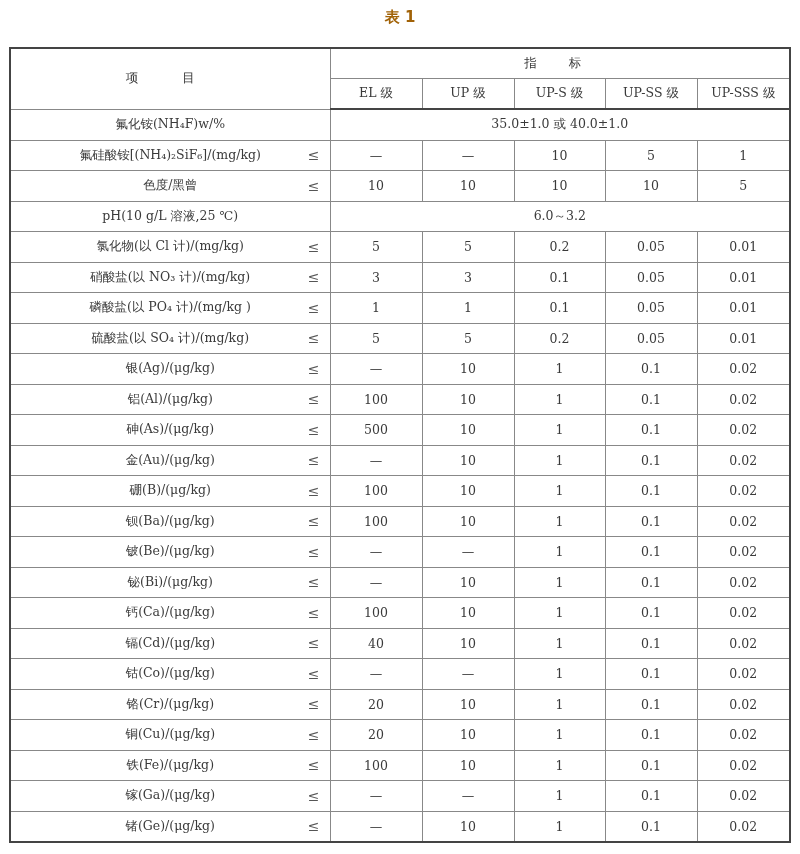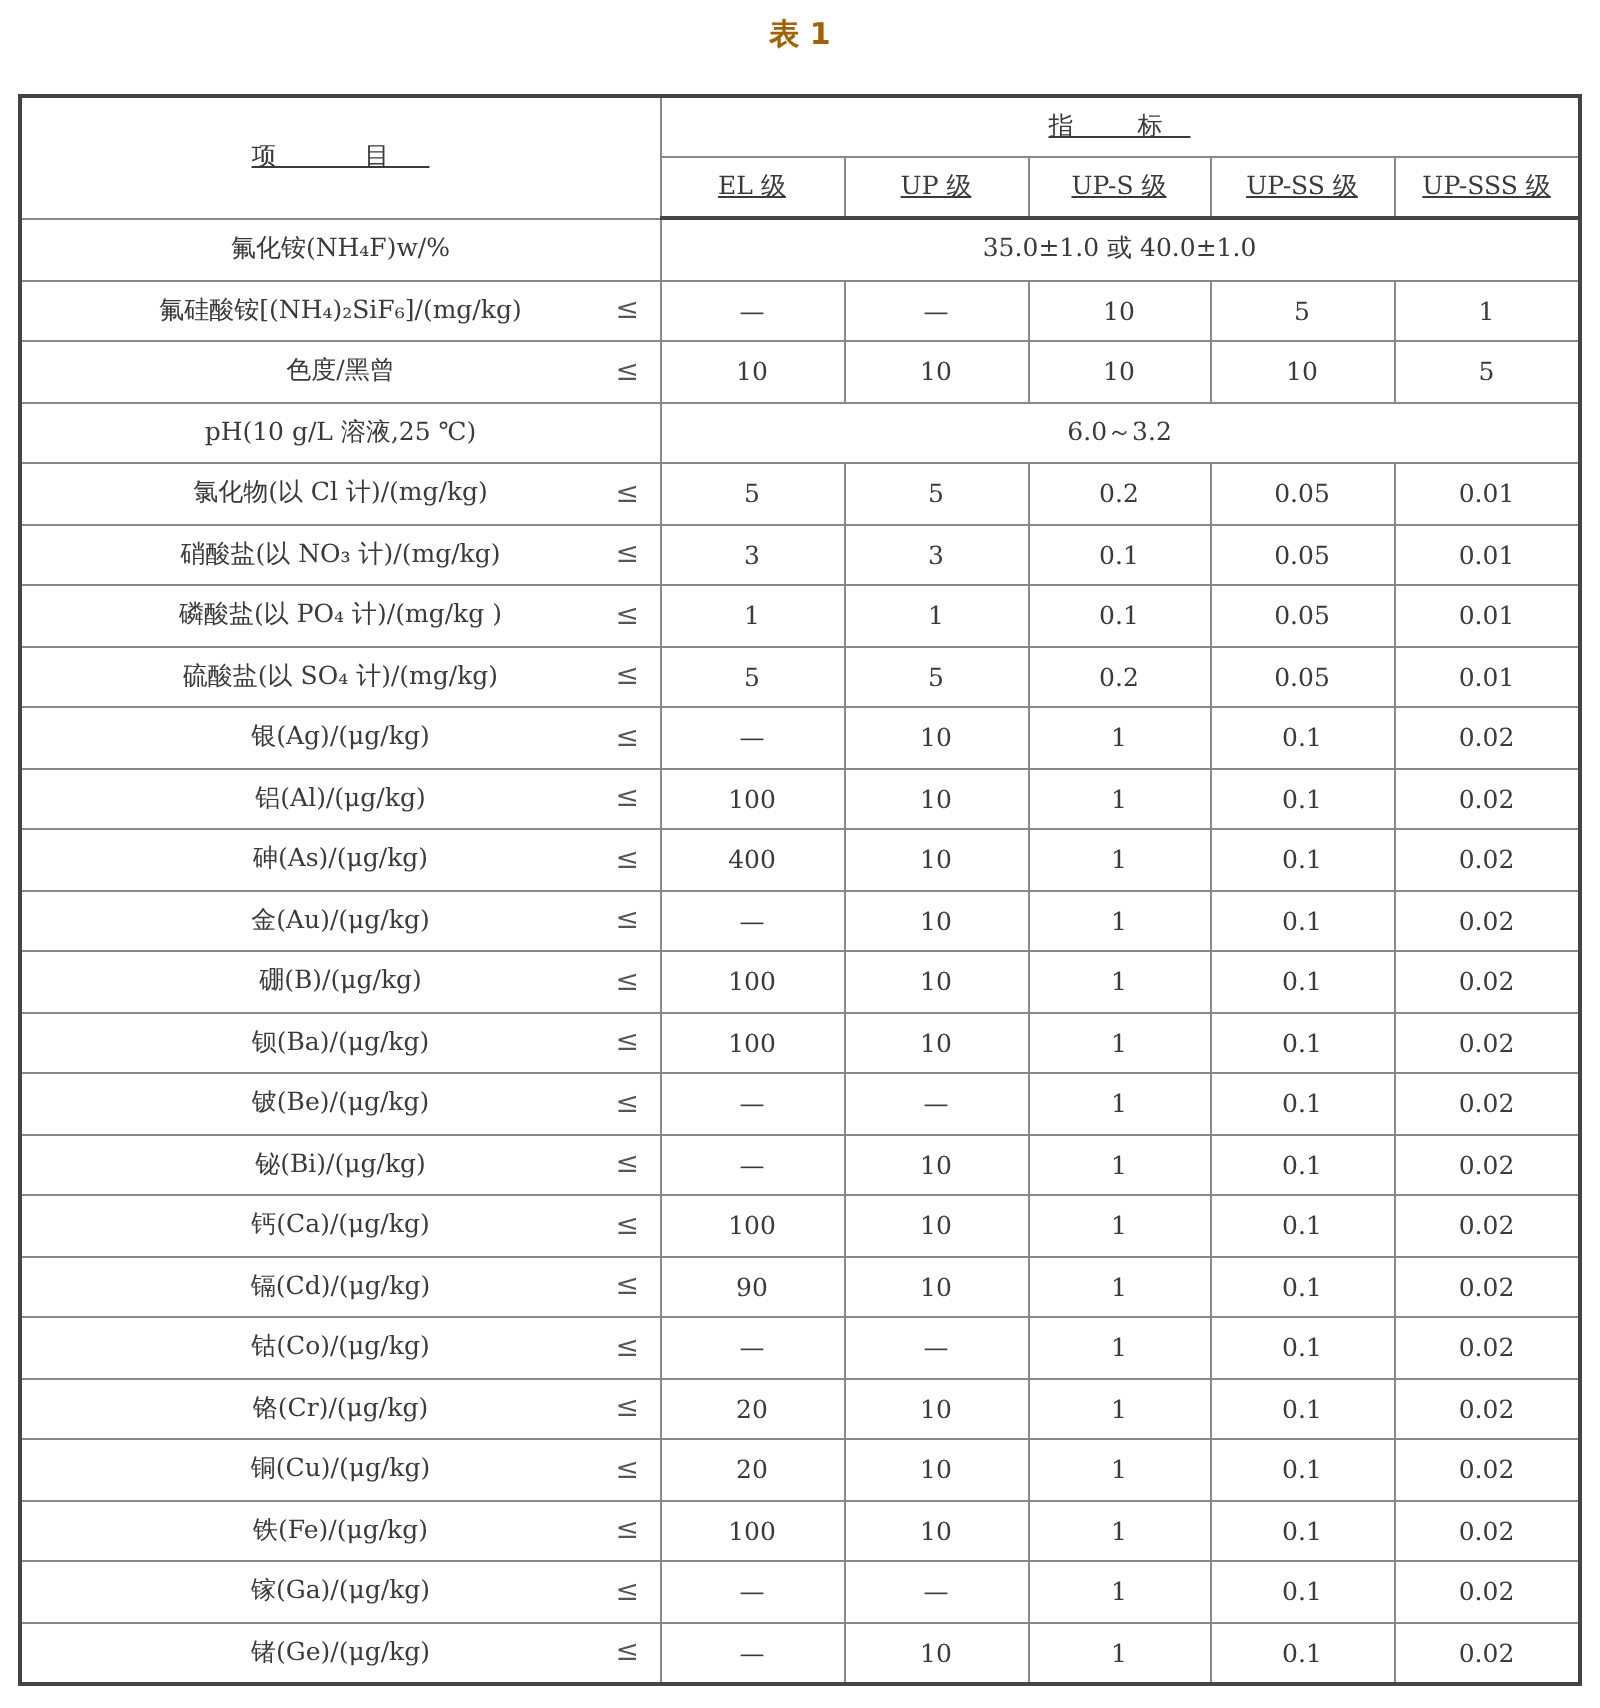--- a/index.html
+++ b/index.html
@@ -24,21 +24,21 @@
     border: 1px solid #888;
     font-weight: normal;
     font-size: 12.5px;
     text-align: center;
     padding: 0;
     height: 29.5px;
     color: #3a3a3a;
     white-space: nowrap;
     overflow: hidden;
   }
-  table.spec thead th { height: 29px; text-decoration: underline; }
+  table.spec thead th { height: 29px; }
   table.spec thead tr:last-child th { border-bottom: 2px solid #444; }
   th.item-head { letter-spacing: 20px; padding-left: 20px; }
   th.group-head { letter-spacing: 14px; padding-left: 14px; }
   td.item {
     text-align: left; padding-left: 10px; position: relative; margin-top: 20px;
   }
   td.item .lbl { display: inline-block; }
   td.item .le {
     position: absolute; right: 10px; top: 50%; transform: translateY(-50%);
     font-size: 14px; color: #555;
@@ -141,21 +141,21 @@
       <tr>
         <td class="item"><span class="lbl">铝(Al)/(μg/kg)</span><span class="le">≤</span></td>
         <td class="val">100</td>
         <td class="val">10</td>
         <td class="val">1</td>
         <td class="val">0.1</td>
         <td class="val">0.02</td>
       </tr>
       <tr>
         <td class="item"><span class="lbl">砷(As)/(μg/kg)</span><span class="le">≤</span></td>
-        <td class="val">400</td>
+        <td class="val">500</td>
         <td class="val">10</td>
         <td class="val">1</td>
         <td class="val">0.1</td>
         <td class="val">0.02</td>
       </tr>
       <tr>
         <td class="item"><span class="lbl">金(Au)/(μg/kg)</span><span class="le">≤</span></td>
         <td class="val dash">—</td>
         <td class="val">10</td>
         <td class="val">1</td>
@@ -197,21 +197,21 @@
       <tr>
         <td class="item"><span class="lbl">钙(Ca)/(μg/kg)</span><span class="le">≤</span></td>
         <td class="val">100</td>
         <td class="val">10</td>
         <td class="val">1</td>
         <td class="val">0.1</td>
         <td class="val">0.02</td>
       </tr>
       <tr>
         <td class="item"><span class="lbl">镉(Cd)/(μg/kg)</span><span class="le">≤</span></td>
-        <td class="val">90</td>
+        <td class="val">40</td>
         <td class="val">10</td>
         <td class="val">1</td>
         <td class="val">0.1</td>
         <td class="val">0.02</td>
       </tr>
       <tr>
         <td class="item"><span class="lbl">钴(Co)/(μg/kg)</span><span class="le">≤</span></td>
         <td class="val dash">—</td>
         <td class="val dash">—</td>
         <td class="val">1</td>

